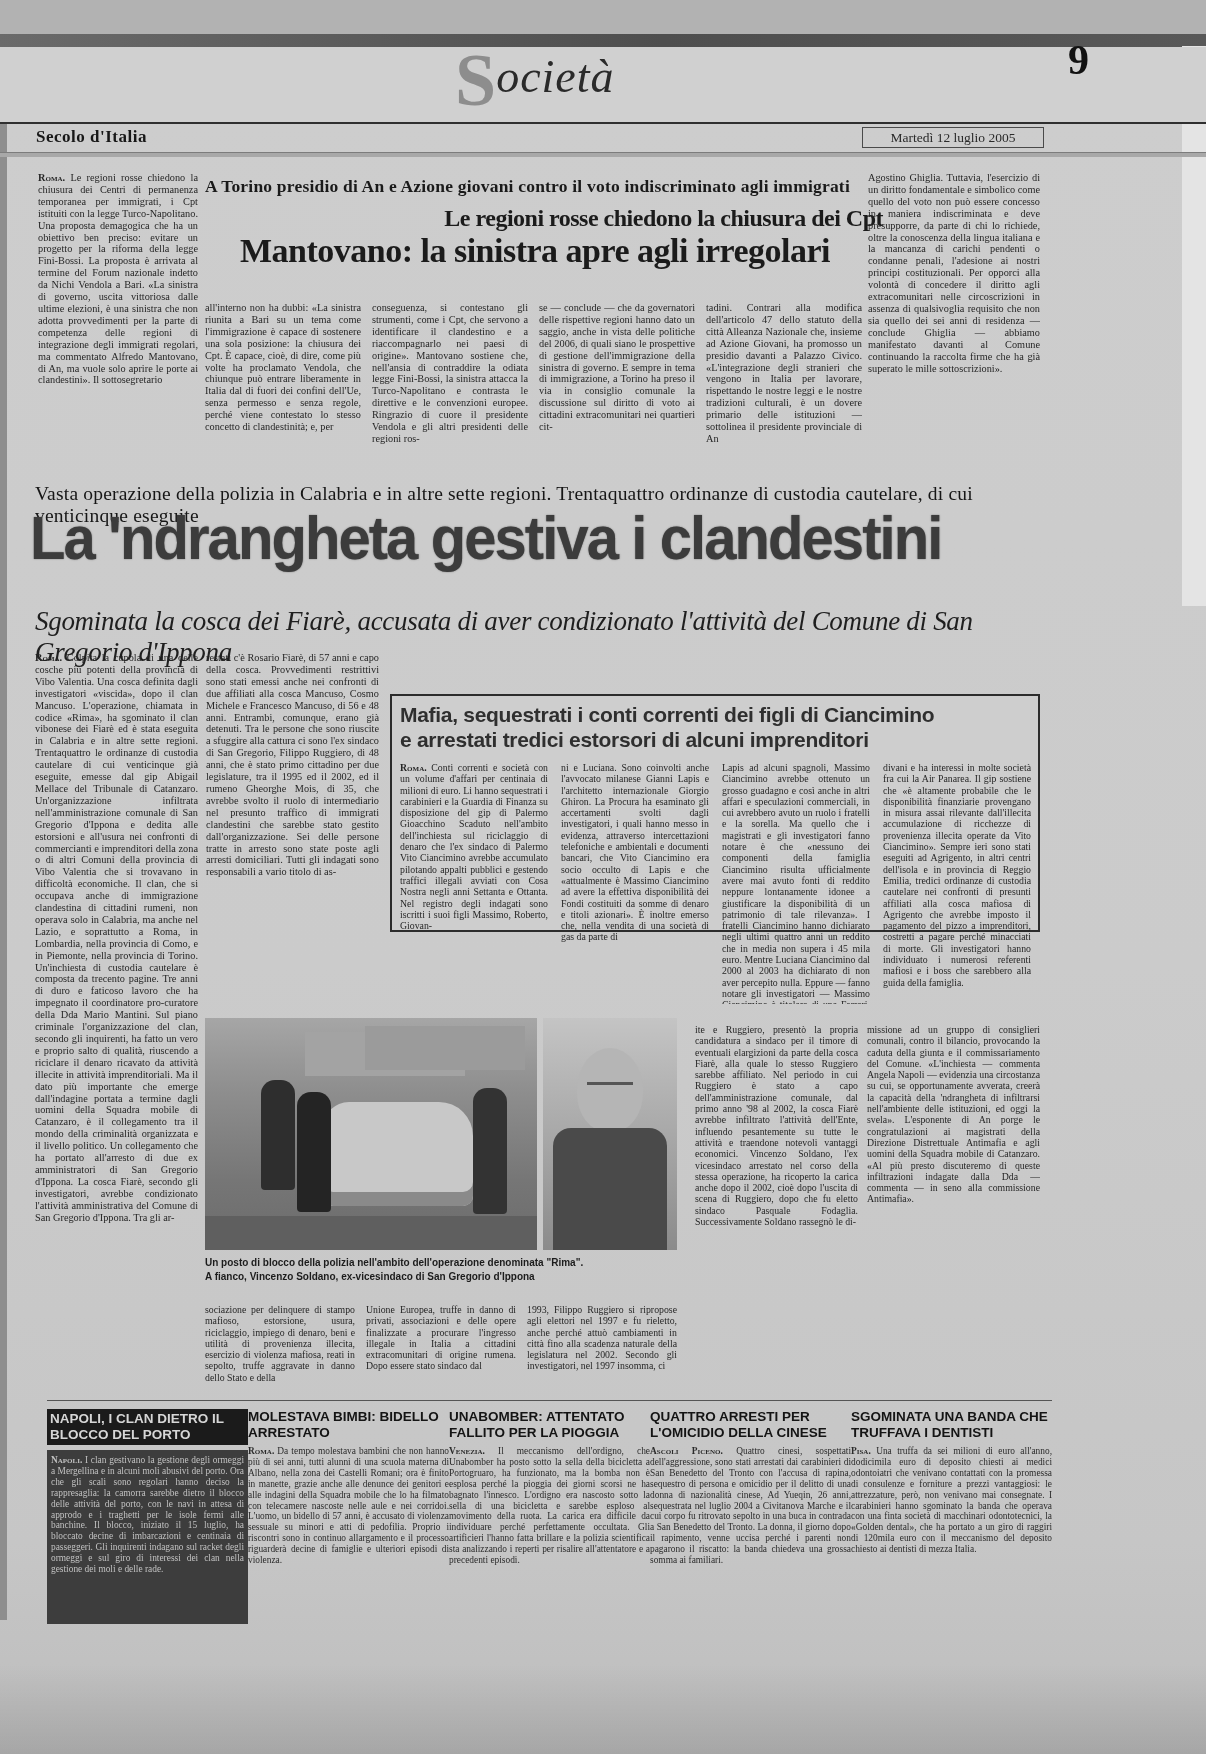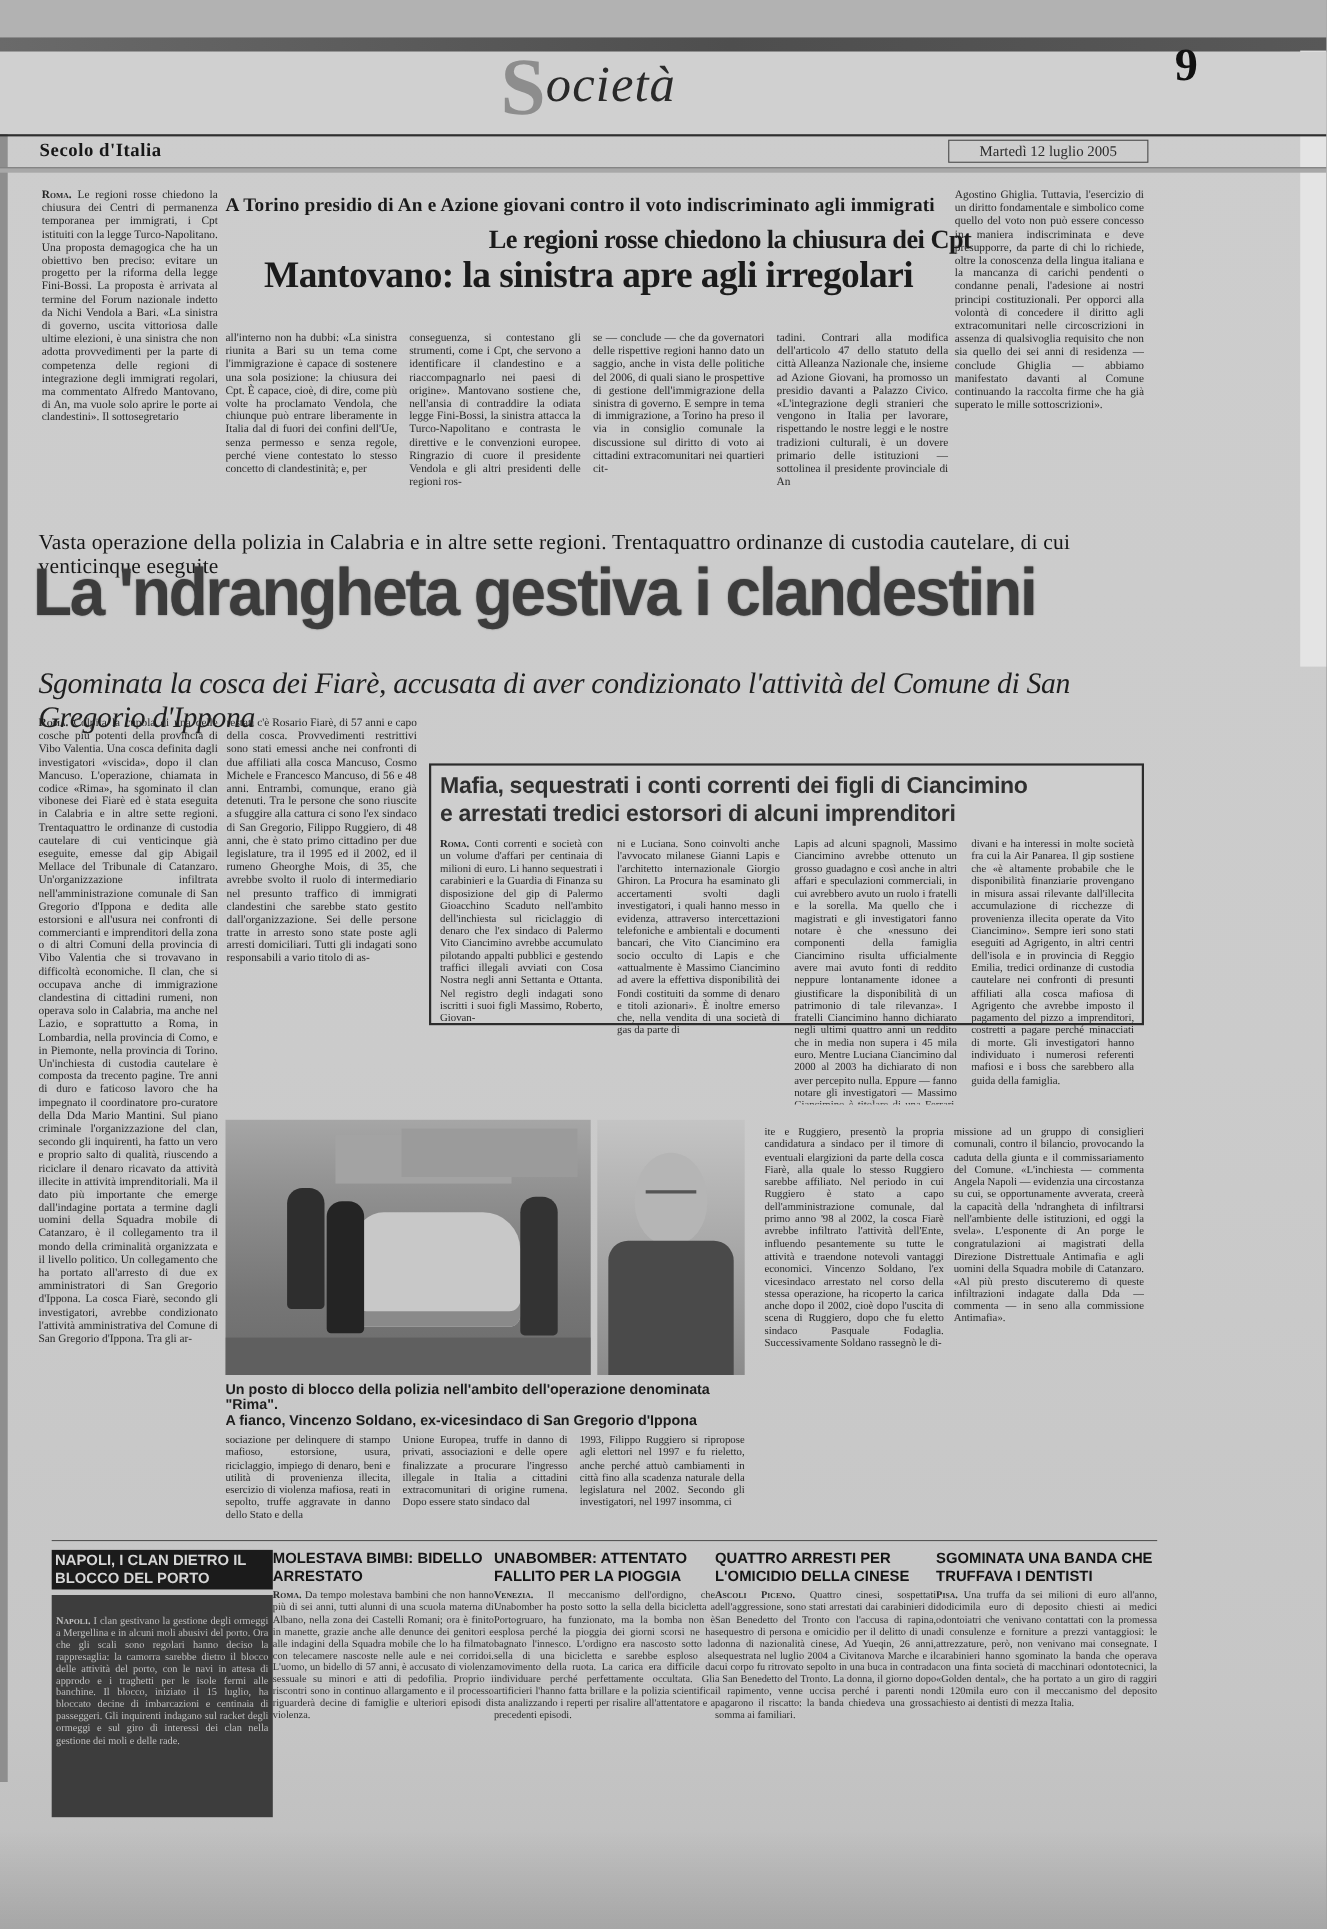--- a/index.html
+++ b/index.html
@@ -50,31 +50,31 @@
   .ph-car{position:absolute;left:118px;top:84px;width:150px;height:104px;background:#c8c8c8;border-radius:26px 34px 10px 10px;box-shadow:inset 0 -14px 0 #8a8a8a;}
   .ph-fig{position:absolute;width:34px;height:110px;background:#2e2e2e;border-radius:14px 14px 4px 4px;}
   .ph-fig.f1{left:56px;top:62px;}
   .ph-fig.f2{left:92px;top:74px;height:120px;background:#242424;}
   .ph-fig.f3{left:268px;top:70px;height:126px;background:#333;}
   .ph-road{position:absolute;left:0;bottom:0;width:100%;height:34px;background:#5f5f5f;}
   .photo2{position:absolute;left:508px;top:366px;width:134px;height:232px;background:linear-gradient(180deg,#c4c4c4,#9d9d9d 70%,#8b8b8b);overflow:hidden;}
   .po-head{position:absolute;left:34px;top:30px;width:66px;height:84px;background:#b5b5b5;border-radius:50% 50% 46% 46%;}
   .po-glasses{position:absolute;left:44px;top:64px;width:46px;height:10px;border-top:3px solid #555;}
   .po-body{position:absolute;left:10px;top:110px;width:114px;height:122px;background:#4a4a4a;border-radius:18px 18px 0 0;}
-  .caption{position:absolute;left:170px;top:604px;width:474px;font-family:"Liberation Sans",sans-serif;font-weight:700;font-size:13px;line-height:14px;color:#1c1c1c;}
+  .caption{position:absolute;left:170px;top:604px;width:474px;font-family:"Liberation Sans",sans-serif;font-weight:700;font-size:10px;line-height:14px;color:#1c1c1c;}
   .m-bot{position:absolute;top:652px;width:150px;height:92px;font-size:9.8px;line-height:11.3px;}
   .m-midr{position:absolute;left:660px;top:372px;width:163px;height:372px;font-size:9.8px;line-height:11.3px;}
   .m-farr{position:absolute;left:832px;top:372px;width:173px;height:372px;font-size:9.8px;line-height:11.3px;}
   
   .briefs{position:absolute;left:35px;top:1400px;width:1005px;height:220px;border-top:1px solid #555;padding-top:8px;display:flex;gap:0;margin-left:12px;}
   .brief{flex:1;min-width:0;}
   .brief-title{font-family:"Liberation Sans",sans-serif;font-weight:700;font-size:13.5px;line-height:16px;color:#141414;margin-bottom:5px;text-transform:uppercase;}
   .brief-body{font-size:9.4px;line-height:10.9px;text-align:justify;color:#2b2b2b;height:170px;overflow:hidden;}
   .brief.inverted .brief-title{background:#1b1b1b;color:#d6d6d6;padding:2px 3px;}
-  .brief.inverted .brief-body{background:#3d3d3d;color:#c2c2c2;padding:19px 4px;height:164px;}
+  .brief.inverted .brief-body{background:#3d3d3d;color:#c2c2c2;padding:5px 4px;height:164px;}
   .bottom-shade{position:absolute;left:0;bottom:0;width:1206px;height:90px;background:linear-gradient(180deg,rgba(0,0,0,0),rgba(0,0,0,.12));}
 </style>
 </head>
 <body>
 
 <div class="page">
 
   <div class="scan-top"></div>
   <div class="scan-bar"></div>
   <div class="scan-right"></div>

